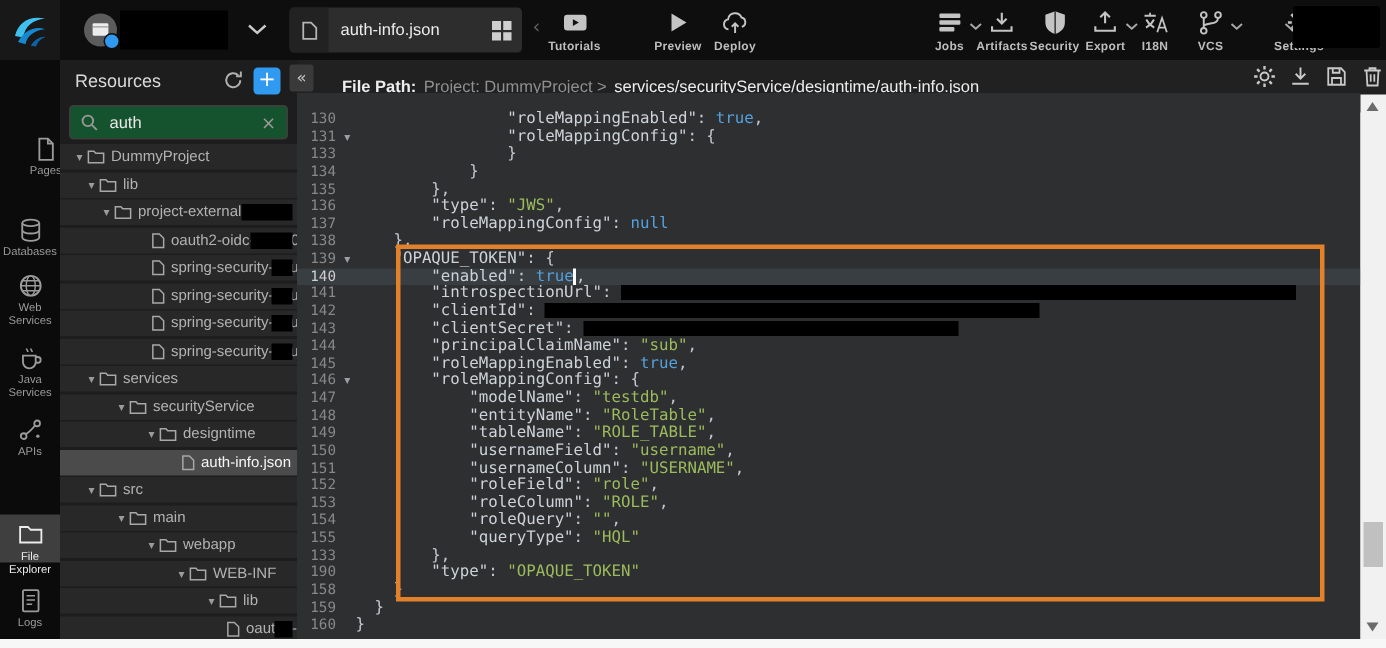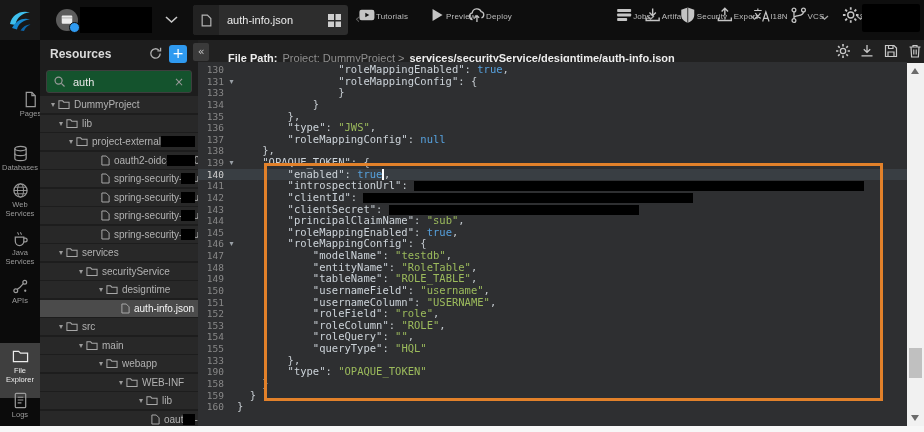--- a/index.html
+++ b/index.html
@@ -25,51 +25,51 @@
   .chev-main svg{width:13px;height:8px;}
   .tab{position:absolute;left:193px;top:5px;width:155px;height:30px;background:#2d2d2d;
        border-radius:3px;display:flex;align-items:center;}
   .tab-ic{width:26px;height:30px;background:#222;border-radius:3px 0 0 3px;
           display:flex;align-items:center;justify-content:center;color:#b5b5b5;flex:none;}
   .tab-ic svg{width:11px;height:13px;}
   .tab-label{padding-left:8px;font-size:11px;color:#ececec;flex:1;white-space:nowrap;}
   .tab-grid{width:15px;height:15px;margin-right:6px;color:#cfcfcf;flex:none;}
   .tab-grid svg{width:15px;height:15px;}
   .tab-scroll{position:absolute;left:355px;top:11px;color:#606060;font-size:13px;}
-  .act{position:absolute;top:6px;transform:translateX(-50%);display:flex;flex-direction:row;
-       align-items:center;color:#c4c4c4;cursor:default;}
+  .act{position:absolute;top:6px;transform:translateX(-50%);display:flex;flex-direction:column;
+       align-items:center;color:#c4c4c4;cursor:default;font-weight:bold;}
   .aic{width:18px;height:18px;}
   .aic svg{width:18px;height:18px;}
   .albl{font-size:8px;margin-top:2px;color:#bdbdbd;white-space:nowrap;letter-spacing:.2px;}
   .act-chev{position:absolute;top:15px;color:#a8a8a8;}
   .act-chev svg{width:9px;height:6px;}
 
   
   .pathbar{position:absolute;left:198px;top:40px;width:726px;height:35px;background:#212121;
            display:flex;align-items:center;}
   .fp-label{margin-left:30px;font-size:11px;font-weight:bold;color:#ededed;white-space:nowrap;}
   .fp-crumb{margin-left:5px;font-size:11px;color:#8f8f8f;white-space:nowrap;}
-  .fp-path{margin-left:5px;font-size:11px;font-weight:bold;color:#ededed;white-space:nowrap;}
+  .fp-path{margin-left:5px;font-size:11px;font-weight:normal;color:#ededed;white-space:nowrap;}
   .pb-ic{position:absolute;top:3px;width:16px;height:16px;color:#c9c9c9;}
   .pb-ic svg{width:16px;height:16px;}
   .collapse-tab{position:absolute;left:193px;top:43px;width:16px;height:18px;background:#3a3a3a;
                 color:#c6c6c6;font-size:11px;text-align:center;line-height:17px;border-radius:2px;z-index:6;}
 
   
   .leftnav{position:absolute;left:0;top:40px;width:40px;height:386px;background:#0b0b0b;}
   .nav-item{position:absolute;left:0;width:40px;display:flex;flex-direction:column;
             align-items:center;color:#9b9b9b;padding:3px 0 4px 0;box-sizing:border-box;}
   .nav-item.active{background:#3f3f3f;color:#ececec;}
   .nic{width:17px;height:17px;margin-top:2px;}
   .nic svg{width:17px;height:17px;}
   .nlbl{font-size:7.5px;line-height:8.5px;text-align:center;margin-top:2px;color:inherit;}
 
   
   .resources{position:absolute;left:40px;top:40px;width:158px;height:386px;background:#1d1d1d;}
-  .res-title{position:absolute;left:10px;top:7px;font-size:12px;font-weight:bold;color:#dadada;}
+  .res-title{position:absolute;left:10px;top:7px;font-size:12px;font-weight:normal;color:#dadada;}
   .res-refresh{position:absolute;left:108px;top:6px;width:15px;height:15px;color:#b0b0b0;}
   .res-refresh svg{width:15px;height:15px;}
   .res-plus{position:absolute;left:129px;top:5px;width:18px;height:18px;background:#2f9af0;
             color:#fff;border-radius:3px;text-align:center;line-height:17px;font-size:14px;}
   .search{position:absolute;left:6px;top:30px;width:146px;height:23px;background:#14532d;
           border:1px solid #3e3e3e;border-radius:3px;display:flex;align-items:center;box-sizing:border-box;}
   .s-ic{margin-left:6px;width:13px;height:13px;color:#9a9a9a;flex:none;}
   .s-ic svg{width:13px;height:13px;}
   .s-in{flex:1;margin-left:5px;background:transparent;border:0;outline:none;color:#e8e8e8;
         font-size:11px;font-family:"Liberation Sans",sans-serif;min-width:0;}
@@ -81,21 +81,21 @@
   .tsp{width:11px;flex:none;}
   .tic{flex:none;margin-right:4px;color:#a8a8a8;display:flex;}
   .tic svg{width:12px;height:11px;}
   .tic.f svg{width:9px;height:11px;}
   .tlbl{font-size:10px;color:#b2b2b2;white-space:nowrap;}
   .tr.sel .tlbl{color:#f5f5f5;}
   .tredact{position:absolute;right:3px;top:3px;height:11px;background:#000;}
 
   
   .editor{position:absolute;left:198px;top:62px;width:709px;height:364px;background:#2e2f31;overflow:hidden;}
-  #code{position:absolute;left:0;top:0;right:0;padding-top:2px;}
+  #code{position:absolute;left:0;top:0;right:0;padding-top:12px;}
   .cl{display:flex;height:11.63px;line-height:11.6px;font-family:"DejaVu Sans Mono",monospace;
       font-size:10.5px;white-space:pre;}
   .cl.cur{background:#393e43;}
   .ln{width:26px;text-align:right;color:#888;font-size:9.5px;flex:none;padding-right:2px;}
   .cur .ln{color:#cfcfcf;}
   .fd{width:11px;flex:none;font-size:8px;color:#9aa0a6;text-align:center;font-family:"DejaVu Sans",sans-serif;}
   .ct{flex:1;}
   .tk{color:#ccd3d9;}.tp{color:#c3c9ce;}.ts{color:#9cbb5c;}.tb{color:#56a0dc;}
   .tx{display:inline-block;height:10px;background:#000;vertical-align:middle;}
   .caret{display:inline-block;width:1.5px;height:11px;background:#fff;vertical-align:text-bottom;}
@@ -349,21 +349,21 @@
         <span class="nic">
           <svg viewBox="0 0 18 18">
             <circle cx="4" cy="13.5" r="2" fill="none" stroke="currentColor" stroke-width="1.3"></circle>
             <circle cx="13.5" cy="4.5" r="2" fill="none" stroke="currentColor" stroke-width="1.3"></circle>
             <path d="M5.5 12c2-1 4.5-3.5 6.5-6" fill="none" stroke="currentColor" stroke-width="1.3"></path>
             <circle cx="14" cy="13.5" r="1.2" fill="currentColor"></circle>
           </svg>
         </span>
         <span class="nlbl">APIs</span>
       </div>
-      <div class="nav-item active" style="top: 303px; height: 55px;">
+      <div class="nav-item active" style="top: 303px; height: 32px;">
         <span class="nic">
           <svg viewBox="0 0 18 18">
             <path d="M1.5 3.5h5.5l2 2h7.5v9H1.5z" fill="none" stroke="currentColor" stroke-width="1.3"></path>
           </svg>
         </span>
         <span class="nlbl">File Explorer</span>
       </div>
       <div class="nav-item" style="top: 347px;">
         <span class="nic">
           <svg viewBox="0 0 18 18">

